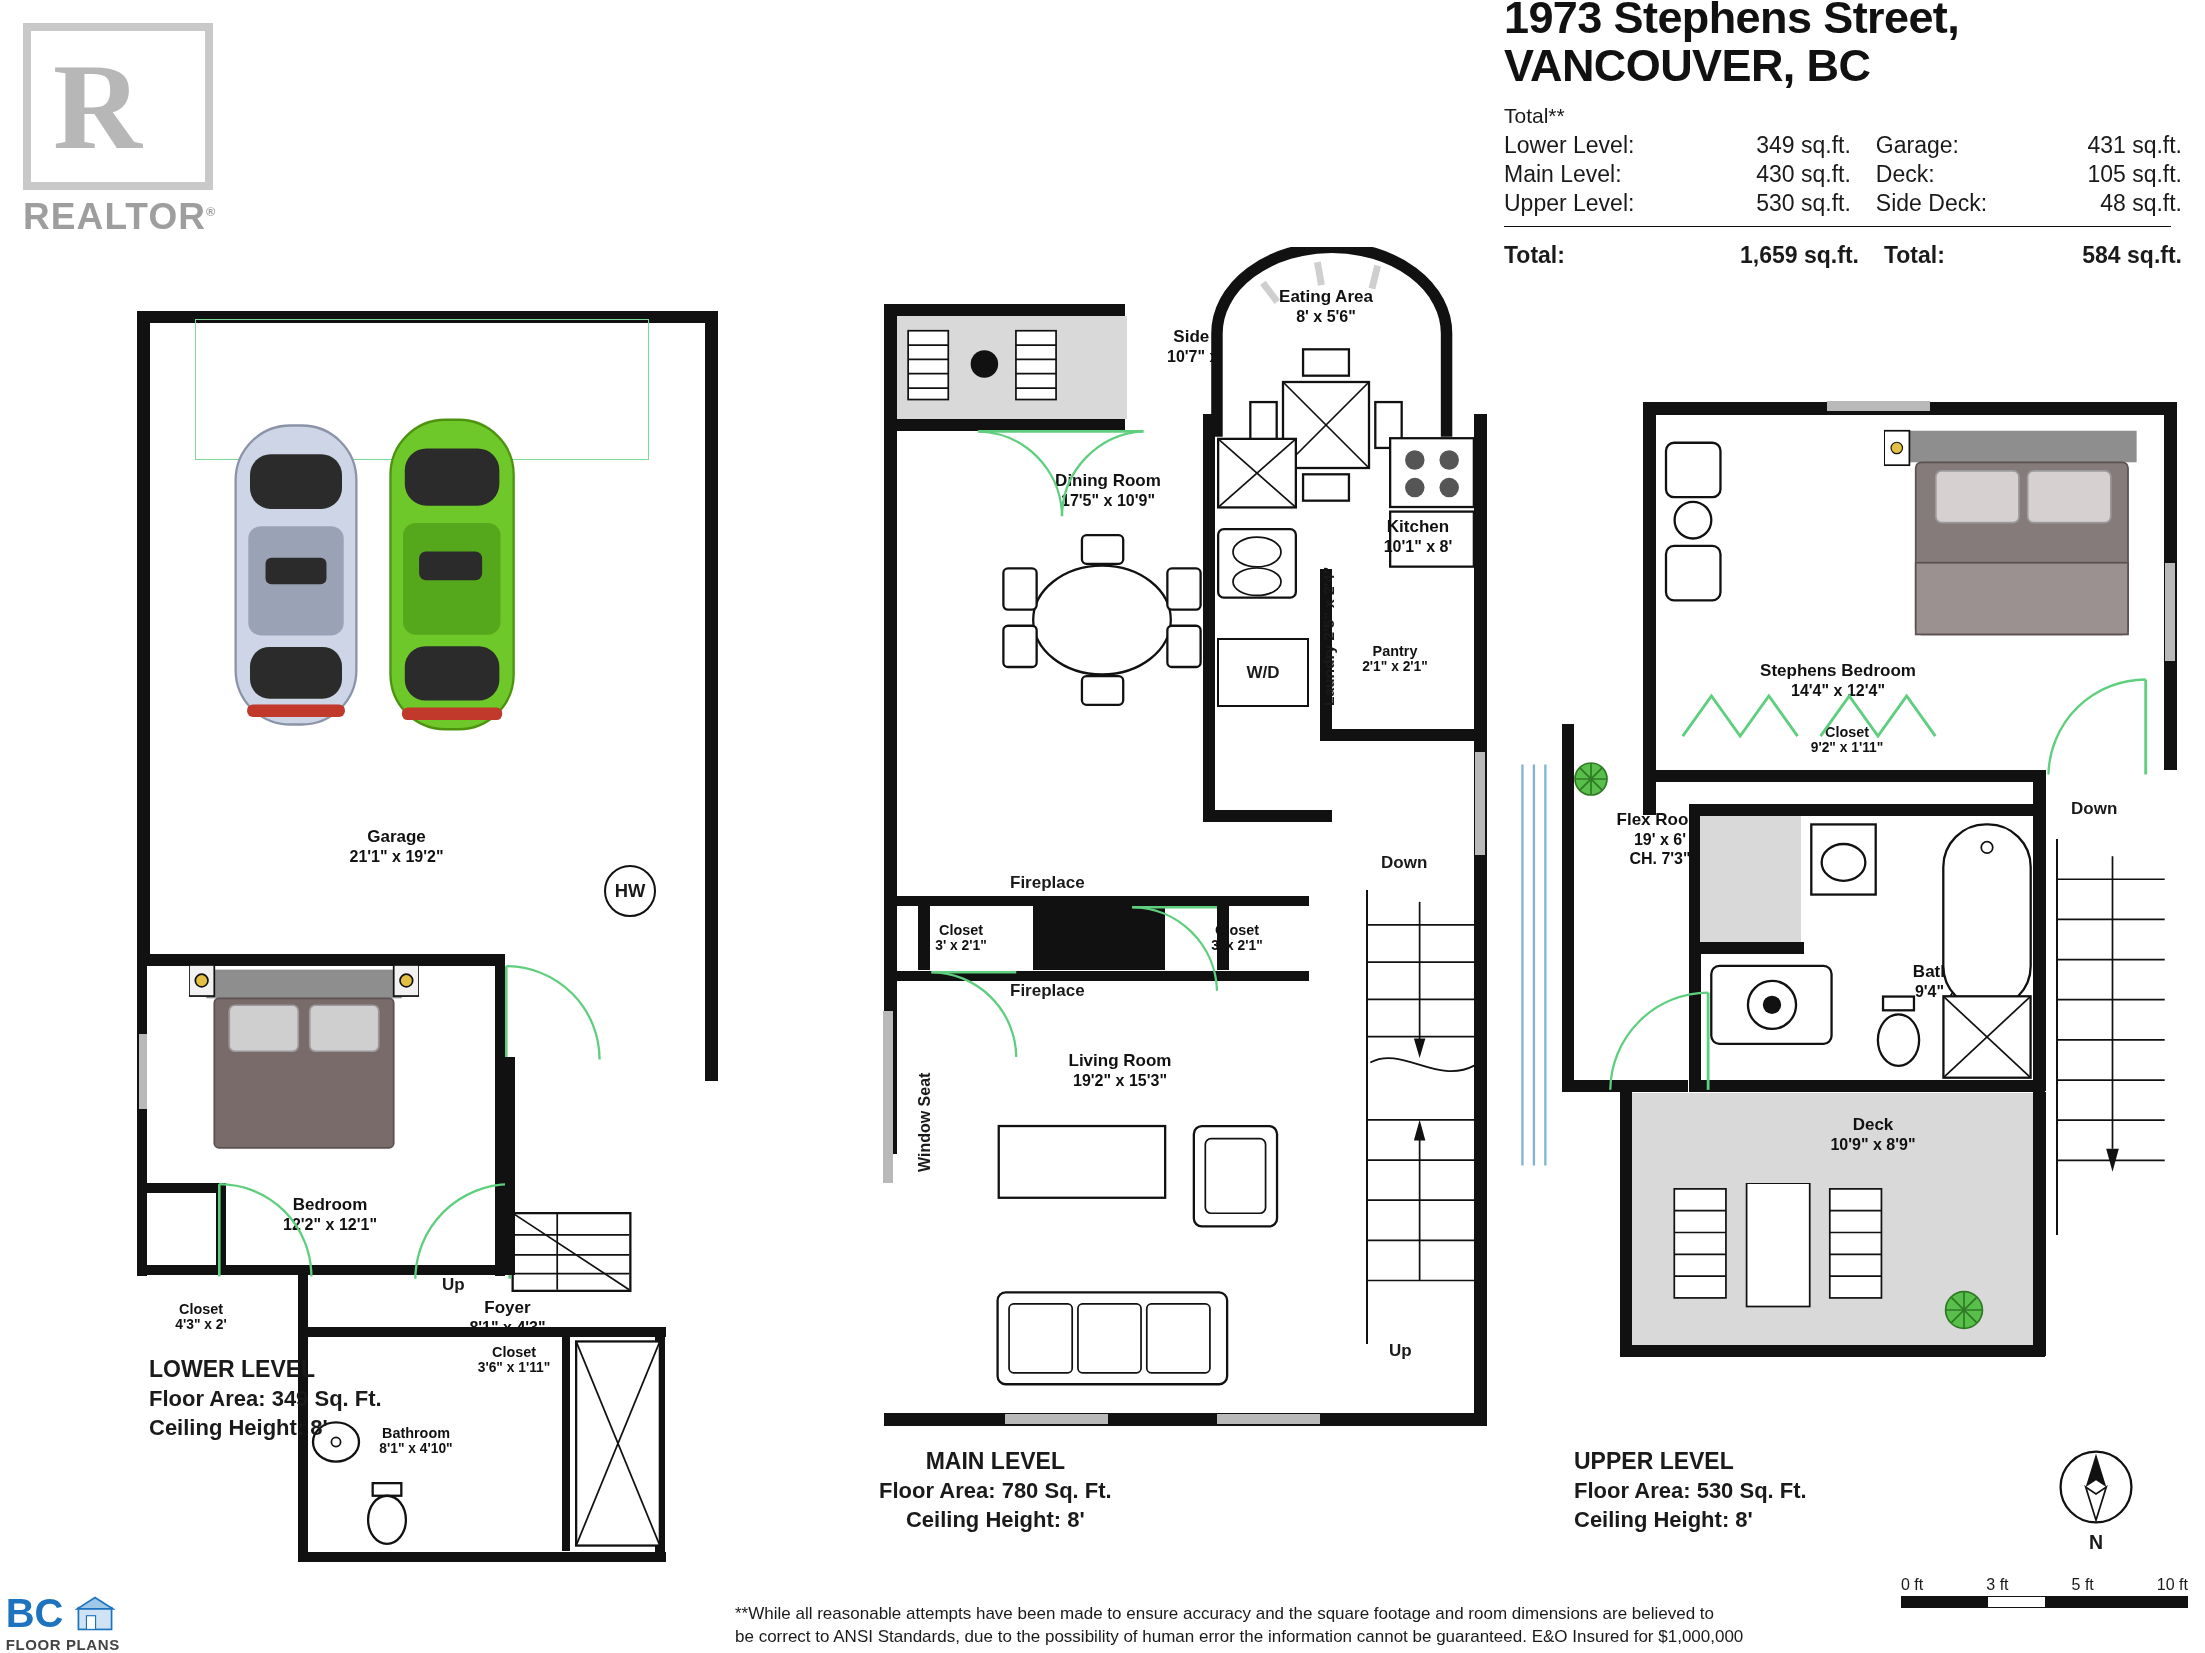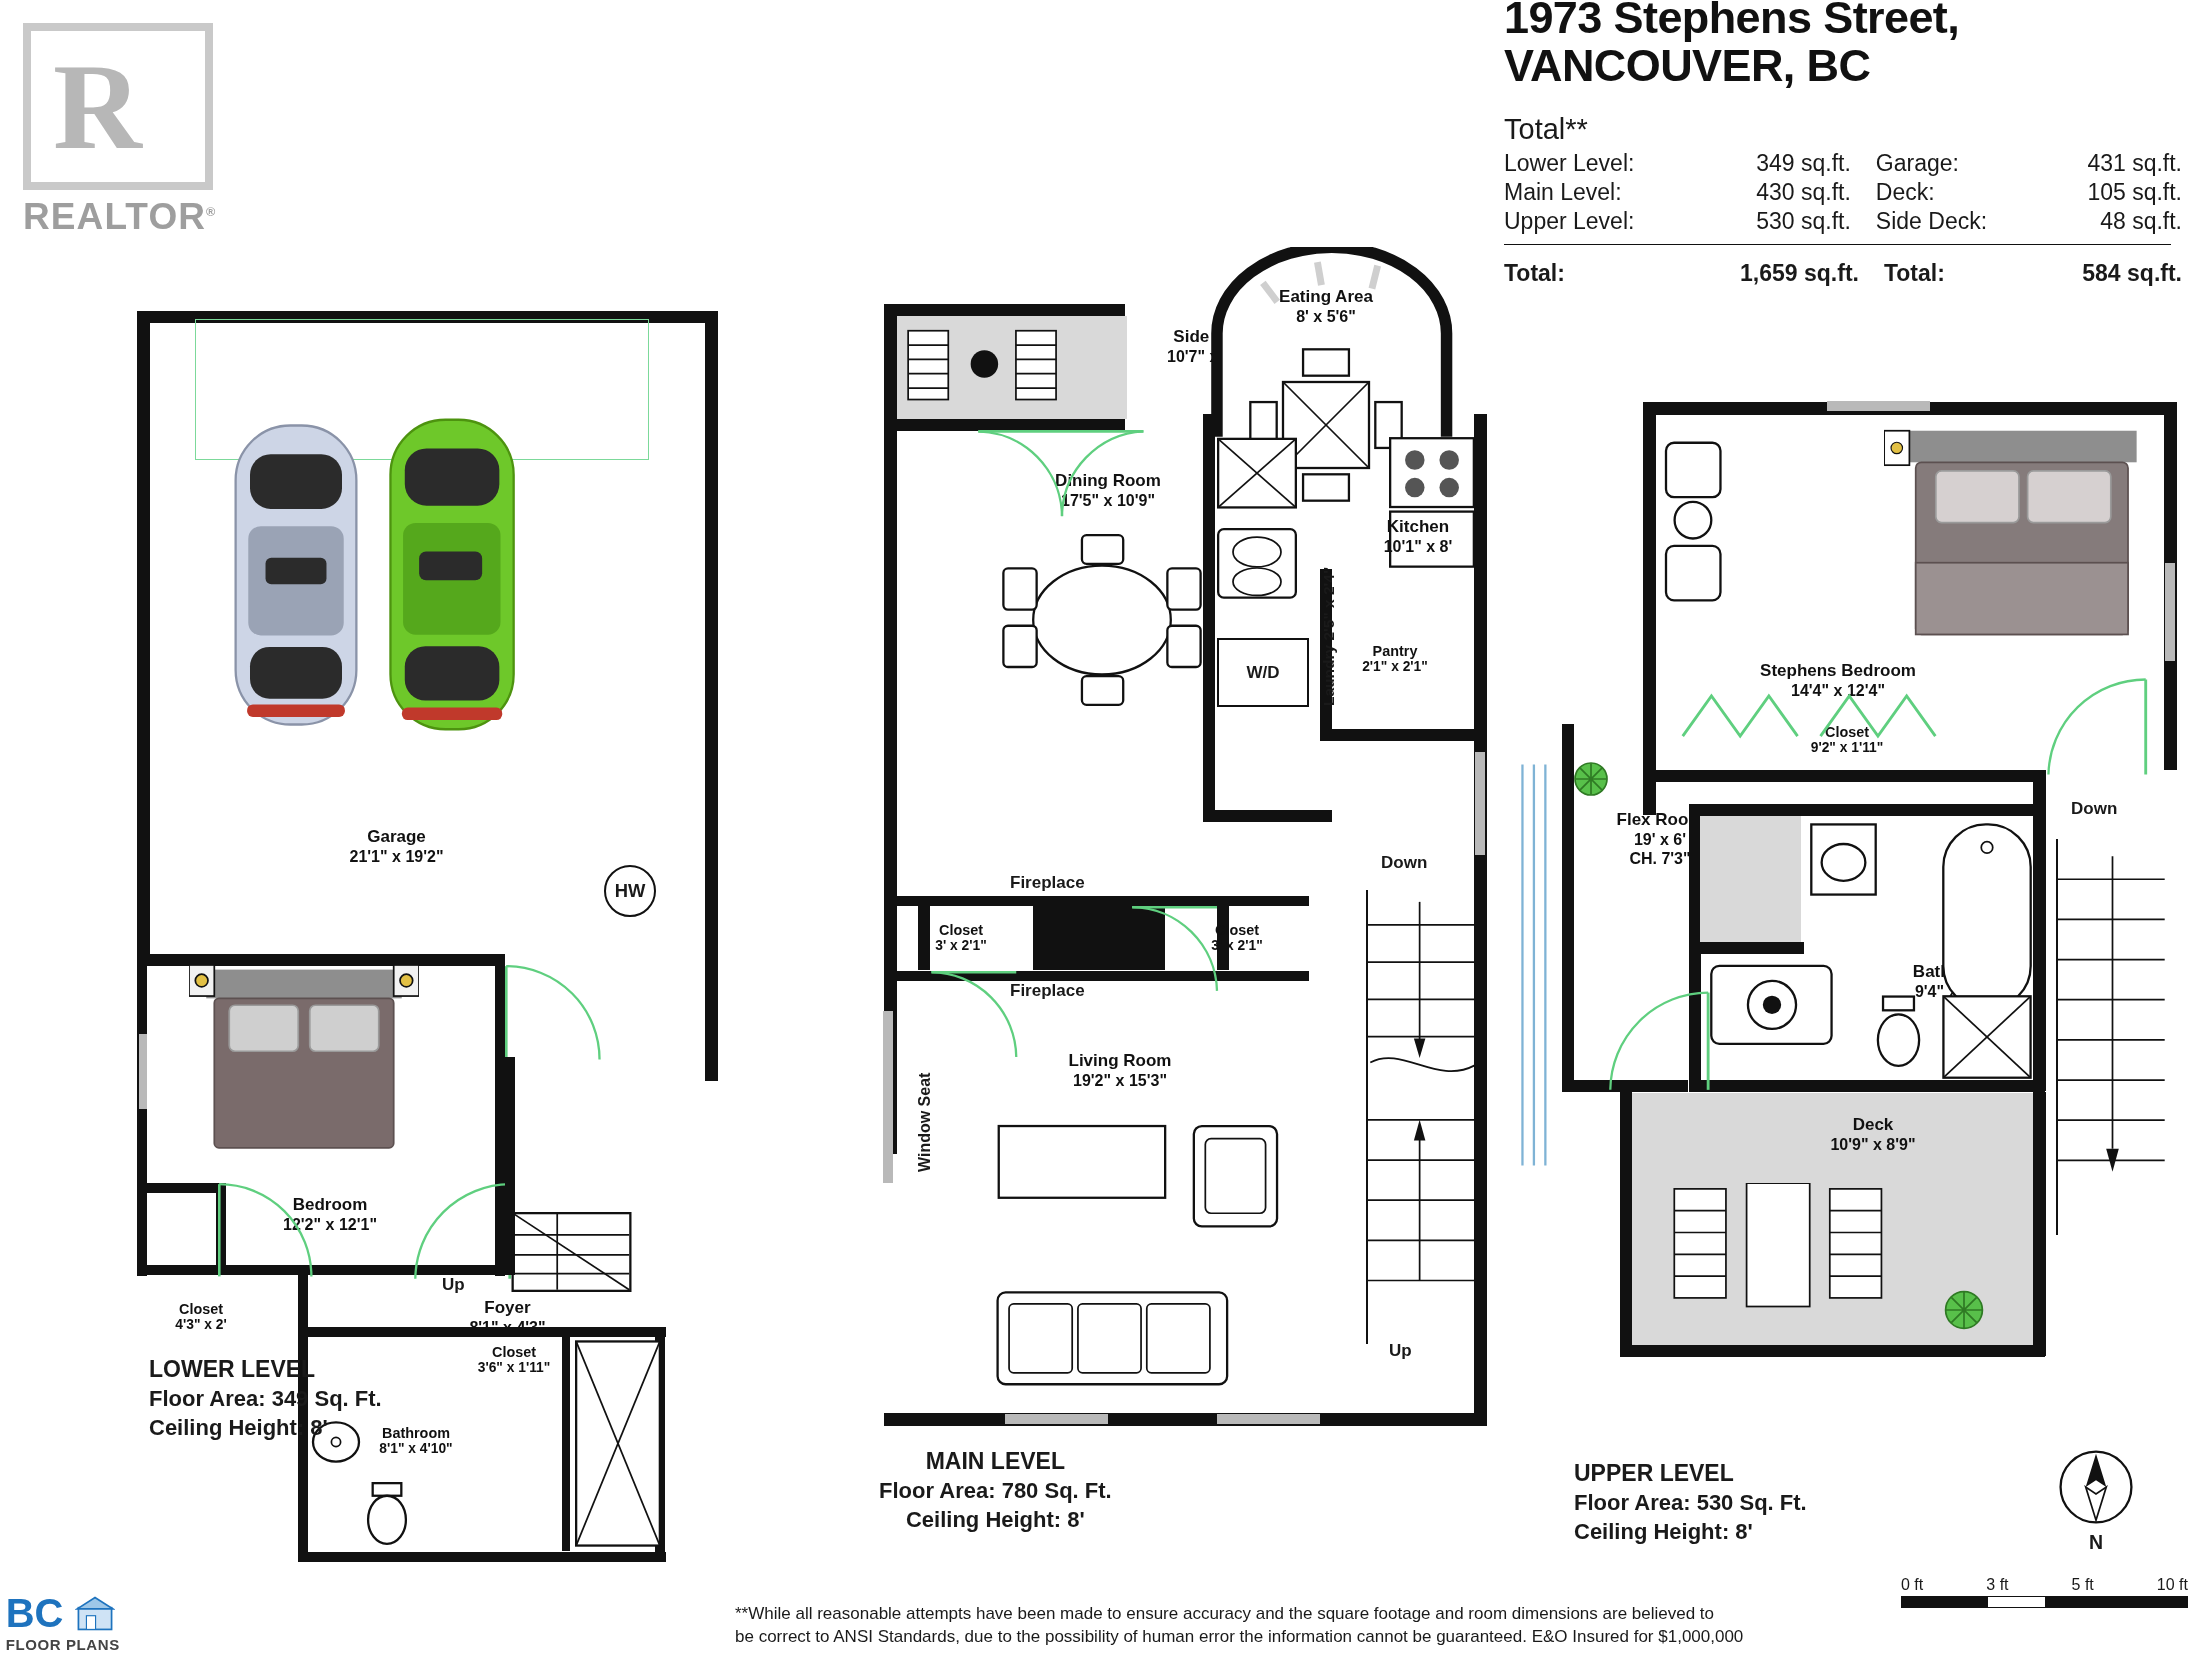--- a/index.html
+++ b/index.html
@@ -35,21 +35,21 @@
     font-family:"Liberation Sans", sans-serif;
   }
   #realtor-logo .word sup { font-size:12.6px; vertical-align:super; }
 
   
   #title-block { right:23px; top:-5.7px; width:678px; text-align:left; }
   #addr-line1, #addr-line2 {
     font-size:45px; font-weight:bold; letter-spacing:-0.6px;
     line-height:48px; color:#111;
   }
-  #total-label { font-size:29px; margin-top:23px; }
+  #total-label { font-size:21px; margin-top:14px; }
   .sqtable { width:100%; border-collapse:collapse; margin-top:2.3px; }
   .sqtable td { font-size:23px; padding:1.1px 0; vertical-align:top; }
   .sqtable td.val { text-align:right; padding-right:25px; }
   .sqtable td.val2 { text-align:right; }
   .sqtable tr.total td { font-weight:bold; padding-top:12.6px; }
   .hr-total { border:0; border-top:1.7px solid #111; margin:4.6px 0 0 0; }
 
   
   .rlabel { position:absolute; text-align:center; font-weight:bold; font-size:17px; line-height:19.5px; color:#111; }
   .rlabel .dim { font-weight:bold; font-size:16px; display:block; }
@@ -581,21 +581,21 @@
       <line x1="0" y1="420" x2="186" y2="420" stroke="#111" stroke-width="3"></line>
       <line x1="0" y1="490" x2="186" y2="490" stroke="#111" stroke-width="3"></line>
       <line x1="0" y1="560" x2="186" y2="560" stroke="#111" stroke-width="3"></line>
       <line x1="95" y1="30" x2="95" y2="540" stroke="#111" stroke-width="3"></line>
       <polygon points="95,580 84,540 106,540" fill="#111"></polygon>
     </svg>
   </div>
   <div class="abs" style="left:566px; top:431px; font-size:17px; font-weight:bold;">Down</div>
 </div>
 
-<div class="lvl-title" style="left:1574px; top:1447px;margin-top:12px;">
+<div class="lvl-title" style="left:1574px; top:1447px;">
   <span>UPPER LEVEL</span>
   <span class="lvl-sub">Floor Area: 530 Sq. Ft.</span>
   <span class="lvl-sub">Ceiling Height: 8'</span>
 </div>
 
 <div class="compass">
   <svg width="80" height="80" viewBox="0 0 140 140">
     <circle cx="70" cy="70" r="62" fill="none" stroke="#111" stroke-width="4"></circle>
     <polygon points="70,12 88,70 70,58 52,70" fill="#111"></polygon>
     <polygon points="70,128 88,70 70,82 52,70" fill="#fff" stroke="#111" stroke-width="3"></polygon>

